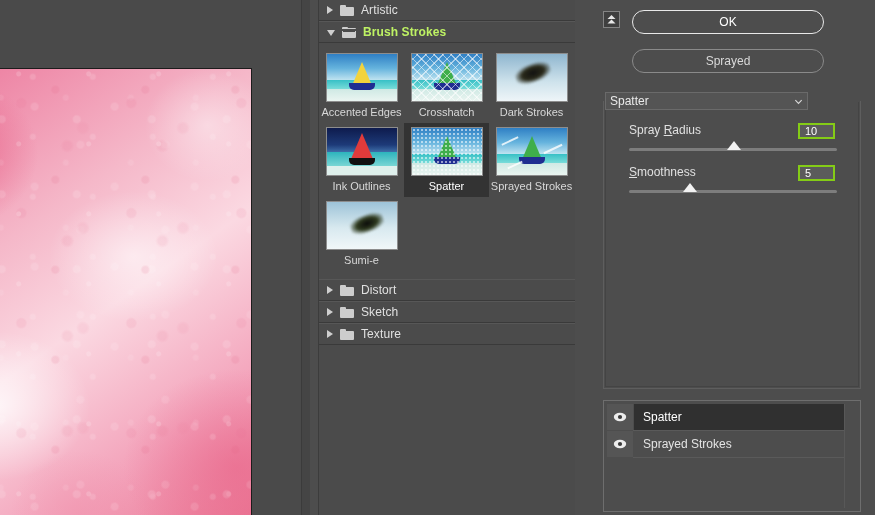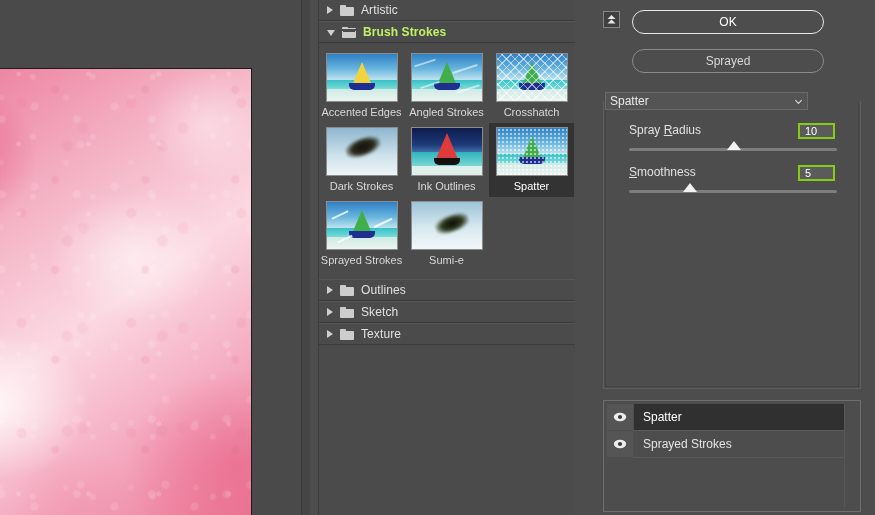--- a/index.html
+++ b/index.html
@@ -306,34 +306,20 @@
         <div class="thumb-img">
           <span class="sky"></span>
             <span class="sea"></span>
             <span class="sand"></span>
           <span class="sail"></span>
             <span class="hull"></span>
         </div>
         <div class="thumb-label">Accented Edges</div>
       </div>
 
-      <div class="thumb-cell">
-        <div class="thumb-img">
-          <span class="sky"></span>
-            <span class="sea"></span>
-            <span class="sand"></span>
-          <span class="sail rb"></span>
-            <span class="hull"></span>
-          <span class="streak" style="left:2px;top:8px;width:22px;transform:rotate(-18deg)"></span>
-          <span class="streak" style="left:40px;top:14px;width:26px;transform:rotate(-18deg)"></span>
-          <span class="streak" style="left:8px;top:30px;width:20px;transform:rotate(-18deg)"></span>
-          <span class="streak" style="left:44px;top:34px;width:24px;transform:rotate(-18deg)"></span>
-        </div>
-        <div class="thumb-label">Angled Strokes</div>
-      </div>
 
       <div class="thumb-cell">
         <div class="thumb-img">
           <span class="sky"></span>
             <span class="sea"></span>
             <span class="sand"></span>
           <span class="sail rb"></span>
             <span class="hull"></span>
           <span class="xhatch"></span>
         </div>
@@ -392,21 +378,21 @@
       </div>
 
     </div>
 
     <div class="cat-row">
       <span class="tri closed"></span>
       <span class="folder">
         <span class="tab"></span>
           <span class="body"></span>
       </span>
-      <span class="cat-label">Outlines</span>
+      <span class="cat-label">Distort</span>
     </div>
 
     <div class="cat-row">
       <span class="tri closed"></span>
       <span class="folder">
         <span class="tab"></span>
           <span class="body"></span>
       </span>
       <span class="cat-label">Sketch</span>
     </div>

